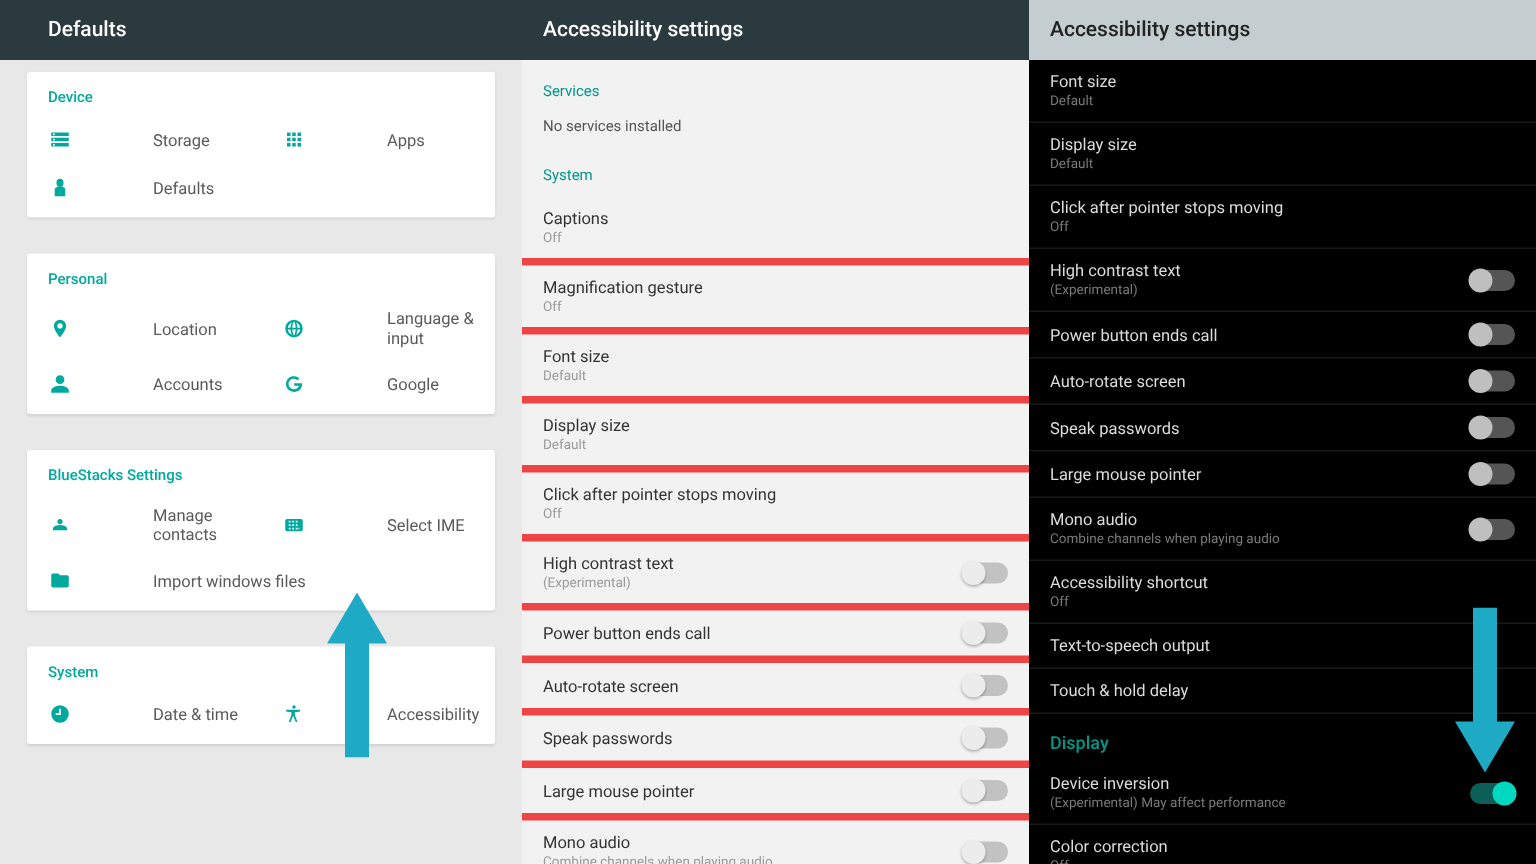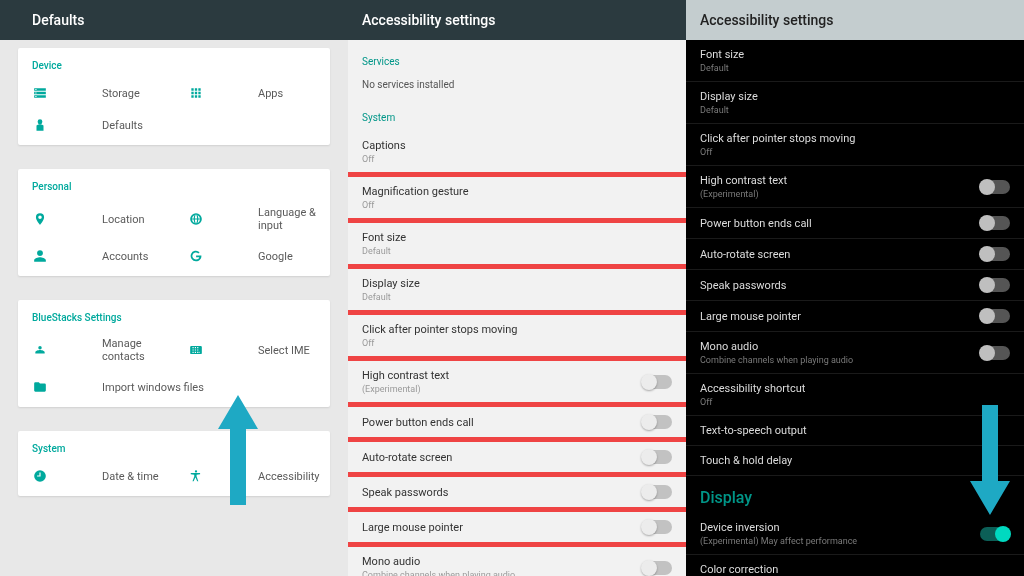--- a/index.html
+++ b/index.html
@@ -37,21 +37,21 @@
   .row2 .txt { flex: 1; }
   .row2 .t1 { font-size: 11px; color: #333; }
   .row2 .t2 { font-size: 9px; color: #9a9a9a; margin-top: 2px; }
   .nosrv { font-size: 10px; color: #555; padding: 4px 14px 12px 14px; }
 
   .pane3-body { padding: 0; }
   .row3 { padding: 8px 14px; border-bottom: 1px solid #1a1a1a; display: flex; align-items: center; justify-content: space-between; cursor: pointer; }
   .row3 .txt { flex: 1; }
   .row3 .t1 { font-size: 11px; color: #dcdcdc; }
   .row3 .t2 { font-size: 9px; color: #7a7a7a; margin-top: 2px; }
-  .sec-hdr3 { color: #009688; font-size: 16px; font-weight: 500; padding: 12px 14px 6px 14px; }
+  .sec-hdr3 { color: #009688; font-size: 12px; font-weight: 500; padding: 12px 14px 6px 14px; }
 
   .toggle { width: 30px; height: 14px; border-radius: 8px; position: relative; flex-shrink: 0; }
   .toggle.light-off { background: #c2c2c2; }
   .toggle.light-off::after { content:''; position:absolute; width:16px; height:16px; border-radius:50%; background:#ececec; left:-1px; top:-1px; box-shadow: 0 1px 2px rgba(0,0,0,0.3); }
   .toggle.dark-off { background: #555; }
   .toggle.dark-off::after { content:''; position:absolute; width:16px; height:16px; border-radius:50%; background:#bfbfbf; left:-1px; top:-1px; }
   .toggle.dark-on { background: #0c5f57; }
   .toggle.dark-on::after { content:''; position:absolute; width:16px; height:16px; border-radius:50%; background:#00d9c0; right:-1px; top:-1px; }
 
   .arrow { position: absolute; pointer-events: none; }

